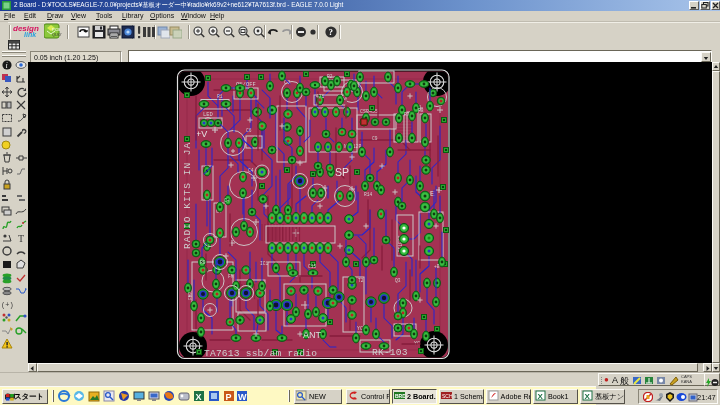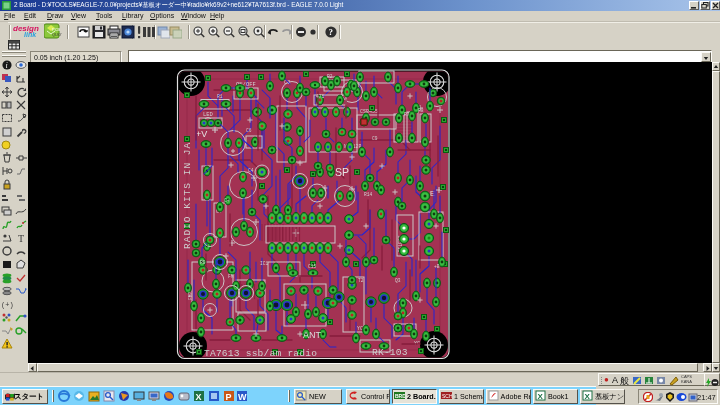--- a/index.html
+++ b/index.html
@@ -15,21 +15,21 @@
 .coord{left:30px;top:1px;width:92px;height:13px;border:1px solid;border-color:#8a8678 #fbfaf6 #fbfaf6 #8a8678;font-size:7px;line-height:12px;padding-left:3px;color:#111;background:#dedacd;white-space:nowrap}
 .cmd{left:128px;top:0px;width:584px;height:13px;background:#fff;border:1px solid;border-color:#6a6658 #fbfaf6 #fbfaf6 #6a6658}
 .combobtn{left:701px;top:1.5px;width:10px;height:10px;background:#d6d2c6;border:1px solid;border-color:#fbfaf6 #6a6658 #6a6658 #fbfaf6;text-align:center;line-height:0;padding-top:2px}
 .sidebar{left:0;top:58px;width:28px;height:314px;background:#d6d2c6}
 .canvas{left:28px;top:62px;width:684px;height:301px;background:#000}
 .vsb{left:712px;top:62px;width:8px;height:310px;background:#c8c4b8}
 .hsb{left:28px;top:363px;width:684px;height:9px;background:#c8c4b8}
 .sbtn{background:#d6d2c6;border:1px solid;border-color:#fbfaf6 #6a6658 #6a6658 #fbfaf6;text-align:center;line-height:0;padding-top:1px}
 .statusrow{left:0;top:372px;width:720px;height:14px;background:#d6d2c6;border-top:1px solid #b8b4a8}
 .ime{position:absolute;left:598px;top:373px;width:108px;height:13px;background:#d6d2c6;border:1px solid;border-color:#fbfaf6 #6a6658 #6a6658 #fbfaf6;font-size:8px}
-.taskbar{left:0;top:386px;width:596px;height:19px;background:#7dd3fc;border-top:1px solid #fbfaf6}
+.taskbar{left:0;top:386px;width:596px;height:19px;background:#fef9c3;border-top:1px solid #fbfaf6}
 .start{left:2px;top:2px;width:46px;height:15px;background:#d6d2c6;border:1px solid;border-color:#fbfaf6 #55524a #55524a #fbfaf6;font-size:7.6px;font-weight:bold;line-height:14px;color:#000;letter-spacing:-0.3px}
 .task{top:2px;height:15px;background:#d6d2c6;border:1px solid;border-color:#fbfaf6 #55524a #55524a #fbfaf6;font-size:7.2px;line-height:13px;color:#000;white-space:nowrap;overflow:hidden;padding-left:1px}
 .qicon{top:3px;width:13px;height:13px;font-size:9px;line-height:13px;text-align:center}
 .tray{left:638px;top:2px;width:80px;height:15px;border:1px solid;border-color:#8a8678 #fbfaf6 #fbfaf6 #8a8678;font-size:8px}
 </style></head>
 <body>
 <div id="root">
 <div class="abs titlebar">
       <svg class="abs" style="left:2px;top:1px" width="9" height="9">
         <rect width="9" height="9" fill="#2a9a3a"></rect>

